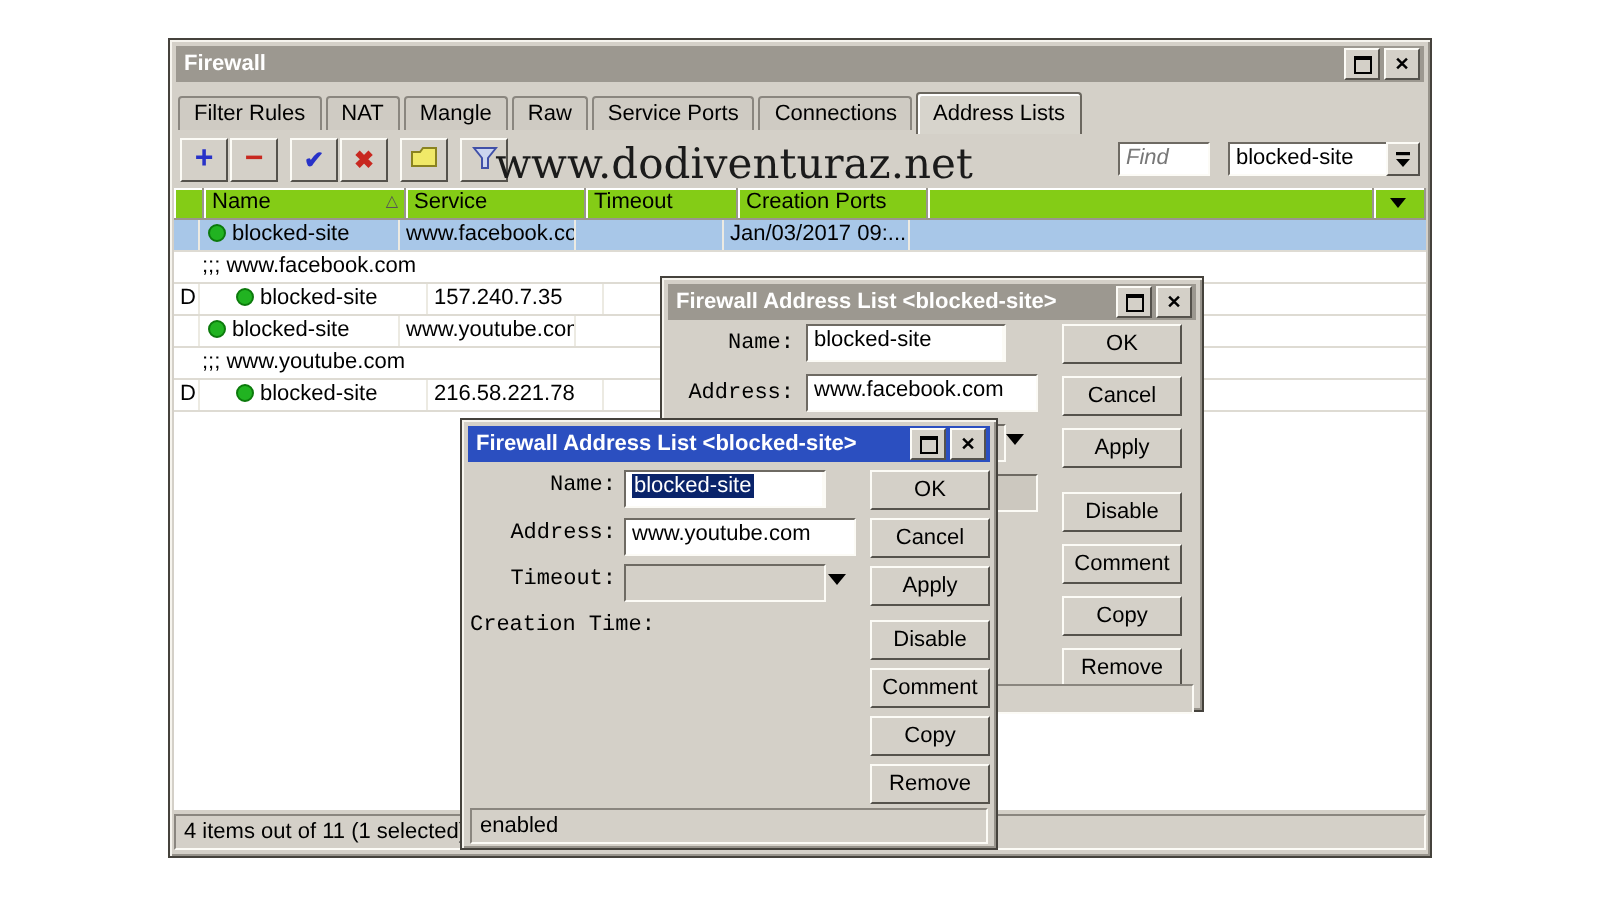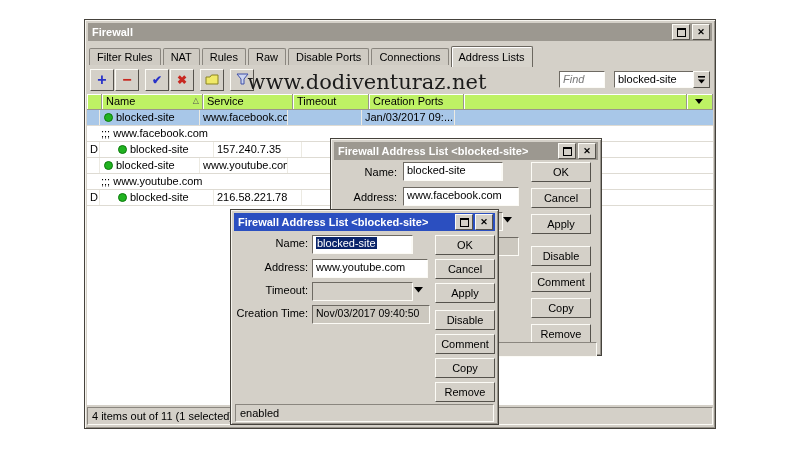--- a/index.html
+++ b/index.html
@@ -31,21 +31,21 @@
   .g-check{color:#2832c8;font-weight:bold;font-size:12px;}
   .g-x{color:#c82820;font-weight:bold;font-size:12px;}
   .watermark{position:absolute;left:160px;width:240px;top:3px;text-align:center;
              font-family:"DejaVu Serif",serif;font-size:21px;color:#1b1b1b;white-space:nowrap;}
   .find{position:absolute;left:472px;top:4px;width:38px;height:13px;font-style:italic;color:#777;padding:1px 3px;}
   .combo{position:absolute;left:527px;top:4px;width:88px;height:13px;padding:1px 3px;}
   .updown{position:absolute;right:-1px;top:-1px;width:15px;height:15px;display:flex;align-items:center;justify-content:center;}
   
   .tablebg{position:absolute;left:2px;right:2px;top:74px;bottom:23px;background:#fff;border-top:1px solid #8a867f;}
   .thead{position:absolute;left:2px;right:2px;top:74px;height:16px;display:flex;}
-  .hcell{background:#bef264;border-right:1px solid #9a968e;border-bottom:1px solid #9a968e;
+  .hcell{background:#84cc16;border-right:1px solid #9a968e;border-bottom:1px solid #9a968e;
          box-shadow:inset 1px 1px 0 #fff;padding:1px 4px;white-space:nowrap;overflow:hidden;position:relative;}
   .sortg{position:absolute;right:3px;top:3px;font-size:8px;color:#555;line-height:8px;}
   .hdrop{width:17px;display:flex;align-items:center;justify-content:center;}
   .rows{position:absolute;left:2px;right:2px;top:90px;}
   .row{display:flex;height:15px;background:#fff;border-bottom:1px solid #dedbd3;}
   .row.selected{background:#a8c7e8;}
   .cell{padding:1px 3px;white-space:nowrap;overflow:hidden;border-right:1px solid #ecead surf;}
   .cell{border-right:1px solid #eceae2;}
   .c-flag{width:6px;}
   .c-name{width:92px;}
@@ -53,21 +53,21 @@
   .c-timeout{width:67px;}
   .c-creation{width:86px;}
   .c-fill{flex:1;border-right:none;}
   .cell.comment{flex:1;border-right:none;padding-left:14px;}
   .dot{width:7px;height:7px;border-radius:50%;background:#21b321;border:1px solid #0c7a0c;display:inline-block;margin-right:3px;vertical-align:-1px;}
   
   .statusbar{position:absolute;left:2px;right:2px;bottom:3px;height:18px;display:flex;}
   .status-cell{border:1px solid;border-color:#8a867f #fcfbf6 #fcfbf6 #8a867f;background:#d4d0c8;
                padding:2px 4px;white-space:nowrap;overflow:hidden;}
   
-  .fd-label{position:absolute;text-align:right;white-space:nowrap;}
+  .fd-label{position:absolute;text-align:right;white-space:nowrap;font-family:Liberation Mono, monospace;}
   .field{position:absolute;height:15px;padding:1px 3px;white-space:nowrap;overflow:hidden;}
   .gray-field{background:#d4d0c8;}
   .ro-field{background:#ccc8bf;}
   .sel{background:#0a246a;color:#fff;padding:0 1px;}
   .dbtn{position:absolute;width:58px;height:18px;display:flex;align-items:center;justify-content:center;cursor:default;}
   .arrow-out{position:absolute;width:10px;height:6px;}
 </style>
 </head>
 <body>
 
@@ -82,23 +82,23 @@
           </div>
           <div class="tbar-btn raised">
             <span class="x-glyph">✕</span>
           </div>
         </span>
     </div>
 
     <div class="tabs" id="tabs">
         <div class="tab">Filter Rules</div>
         <div class="tab">NAT</div>
-        <div class="tab">Rules</div>
+        <div class="tab">Mangle</div>
         <div class="tab">Raw</div>
-        <div class="tab">Disable Ports</div>
+        <div class="tab">Service Ports</div>
         <div class="tab">Connections</div>
         <div class="tab active">Address Lists</div>
       </div>
 
     <div class="toolbar">
       <div id="tb-icons">
           <div class="tbtn raised">
             <span class="g-plus">+</span>
           </div>
           <div class="tbtn raised">
@@ -263,21 +263,20 @@
     <div class="fd-label" style="left:4px;top:51px;width:73px;">Address:</div>
     <div class="field sunken" style="left:81px;top:49px;width:108px;">www.youtube.com</div>
 
     <div class="fd-label" style="left:4px;top:74px;width:73px;">Timeout:</div>
     <div class="field sunken gray-field" style="left:81px;top:72px;width:93px;"></div>
     <svg class="arrow-out" style="left:183px;top:77px;" width="10" height="6" viewBox="0 0 10 6">
         <path d="M0 0 L9 0 L4.5 5.5 Z" fill="#000"></path>
       </svg>
 
     <div class="fd-label" style="left:4px;top:97px;width:73px;">Creation Time:</div>
-    <div class="field sunken ro-field" style="left:81px;top:95px;width:110px;font-size:10.5px;">Nov/03/2017 09:40:50</div>
 
     <div id="df-buttons">
         <div class="dbtn raised" style="left: 204px; top: 25px;">OK</div>
         <div class="dbtn raised" style="left: 204px; top: 49px;">Cancel</div>
         <div class="dbtn raised" style="left: 204px; top: 73px;">Apply</div>
         <div class="dbtn raised" style="left: 204px; top: 100px;">Disable</div>
         <div class="dbtn raised" style="left: 204px; top: 124px;">Comment</div>
         <div class="dbtn raised" style="left: 204px; top: 148px;">Copy</div>
         <div class="dbtn raised" style="left: 204px; top: 172px;">Remove</div>
       </div>

